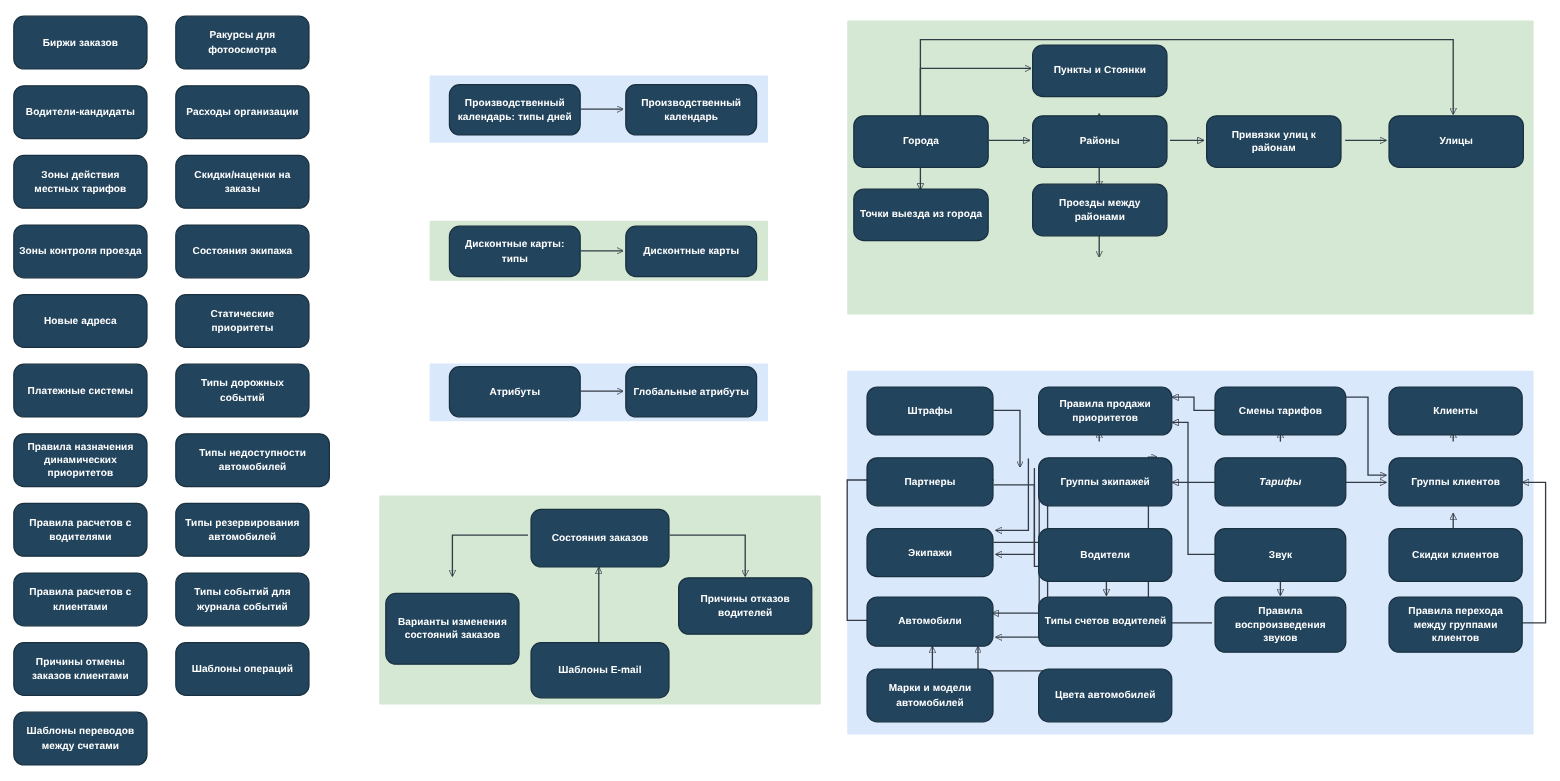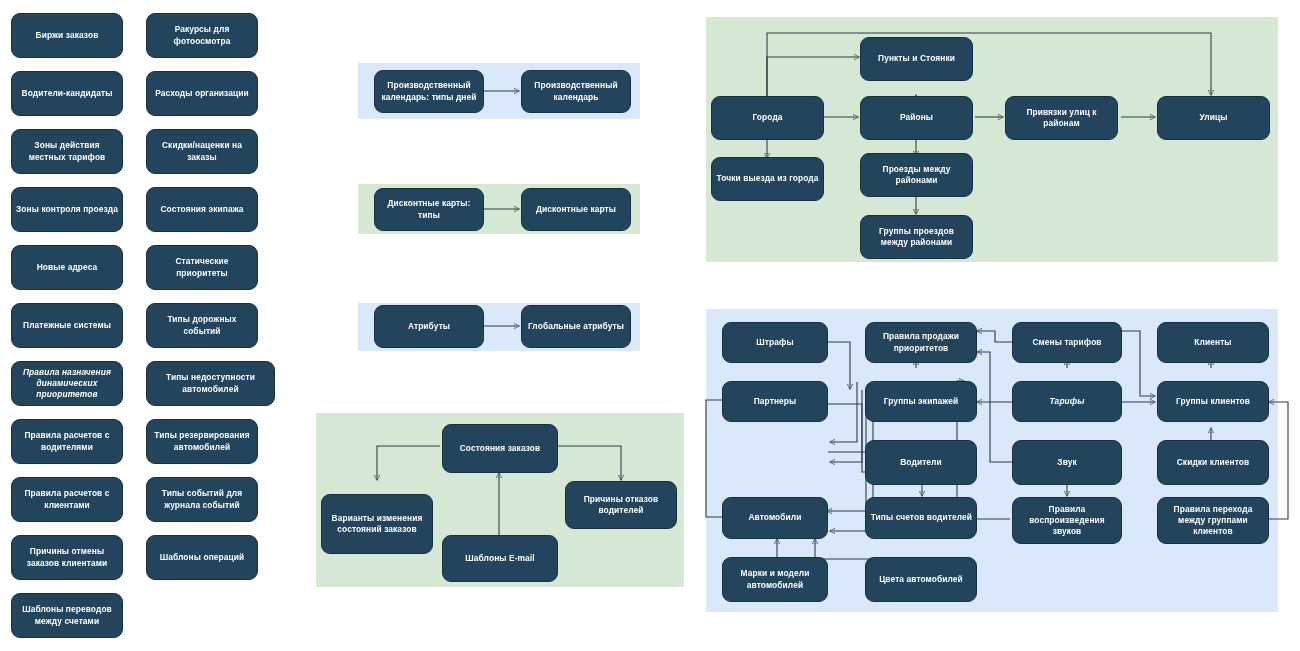--- a/index.html
+++ b/index.html
@@ -100,21 +100,21 @@
     </div>
   <div class="node" style="left:11px;top:187px;width:112px;height:45px;">
       <span>Зоны контроля проезда</span>
     </div>
   <div class="node" style="left:11px;top:245px;width:112px;height:45px;">
       <span>Новые адреса</span>
     </div>
   <div class="node" style="left:11px;top:303px;width:112px;height:45px;">
       <span>Платежные системы</span>
     </div>
-  <div class="node" style="left:11px;top:361px;width:112px;height:45px;font-style:italic;">
+  <div class="node" style="left:11px;top:361px;width:112px;height:45px;">
       <span>Правила назначения динамических приоритетов</span>
     </div>
   <div class="node" style="left:11px;top:419px;width:112px;height:45px;">
       <span>Правила расчетов с водителями</span>
     </div>
   <div class="node" style="left:11px;top:477px;width:112px;height:45px;">
       <span>Правила расчетов с клиентами</span>
     </div>
   <div class="node" style="left:11px;top:535px;width:112px;height:45px;">
       <span>Причины отмены заказов клиентами</span>
@@ -202,30 +202,30 @@
     </div>
   <div class="node" style="left:1157px;top:96px;width:113px;height:44px;">
       <span>Улицы</span>
     </div>
   <div class="node" style="left:711px;top:157px;width:113px;height:44px;">
       <span>Точки выезда из города</span>
     </div>
   <div class="node" style="left:860px;top:153px;width:113px;height:44px;">
       <span>Проезды между районами</span>
     </div>
-  <div class="node" style="left:860px;top:215px;width:113px;height:44px;">
-      <span>Группы проездов между районами</span>
-    </div>
 
   <div class="node" style="left:722px;top:322px;width:106px;height:41px;">
       <span>Штрафы</span>
     </div>
   <div class="node" style="left:722px;top:381px;width:106px;height:41px;">
       <span>Партнеры</span>
     </div>
+  <div class="node" style="left:722px;top:440px;width:106px;height:41px;">
+      <span>Экипажи</span>
+    </div>
   <div class="node" style="left:722px;top:497px;width:106px;height:42px;">
       <span>Автомобили</span>
     </div>
   <div class="node" style="left:722px;top:557px;width:106px;height:45px;">
       <span>Марки и модели автомобилей</span>
     </div>
 
   <div class="node" style="left:865px;top:322px;width:112px;height:41px;">
       <span>Правила продажи приоритетов</span>
     </div>

